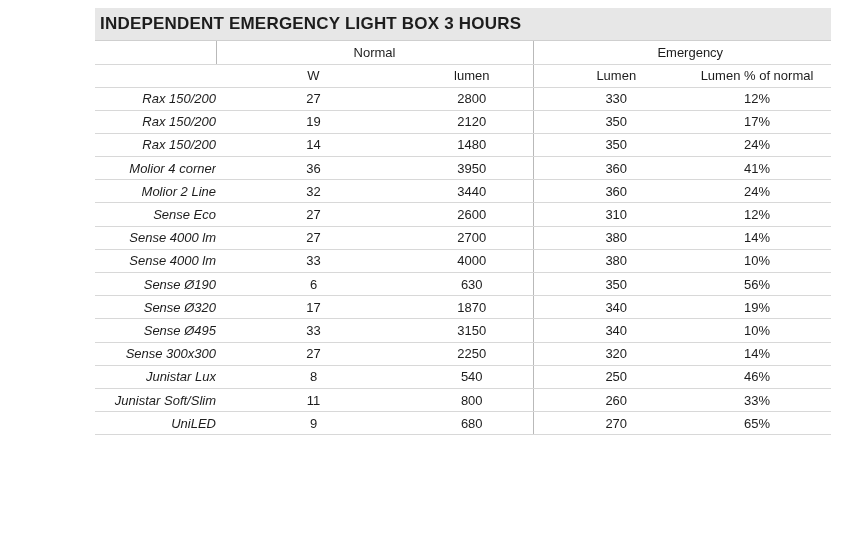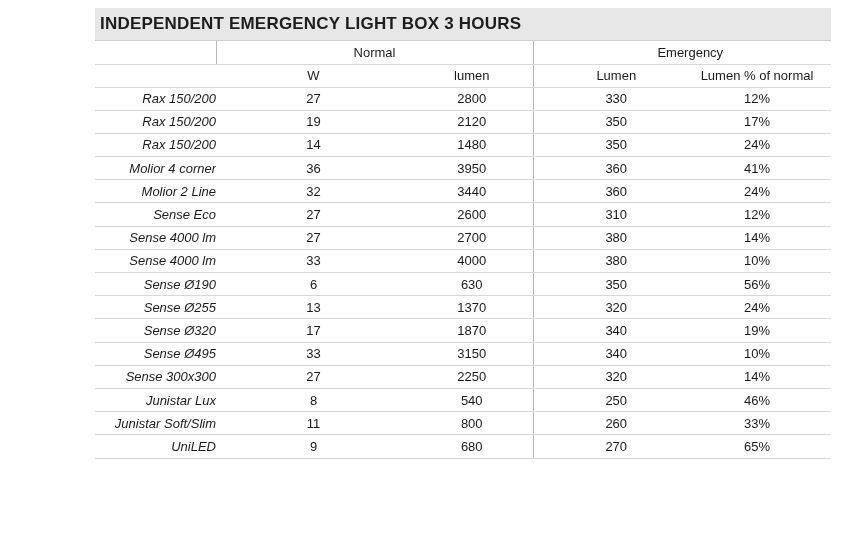--- a/index.html
+++ b/index.html
@@ -146,27 +146,20 @@
 
 
   <tr>
     <td class="name">Sense Ø190</td>
     <td>6</td>
     <td>630</td>
     <td class="vline">350</td>
     <td>56%</td>
   </tr>
 
-  <tr>
-    <td class="name">Sense Ø255</td>
-    <td>13</td>
-    <td>1370</td>
-    <td class="vline">320</td>
-    <td>24%</td>
-  </tr>
 
   <tr>
     <td class="name">Sense Ø320</td>
     <td>17</td>
     <td>1870</td>
     <td class="vline">340</td>
     <td>19%</td>
   </tr>
 
   <tr>

